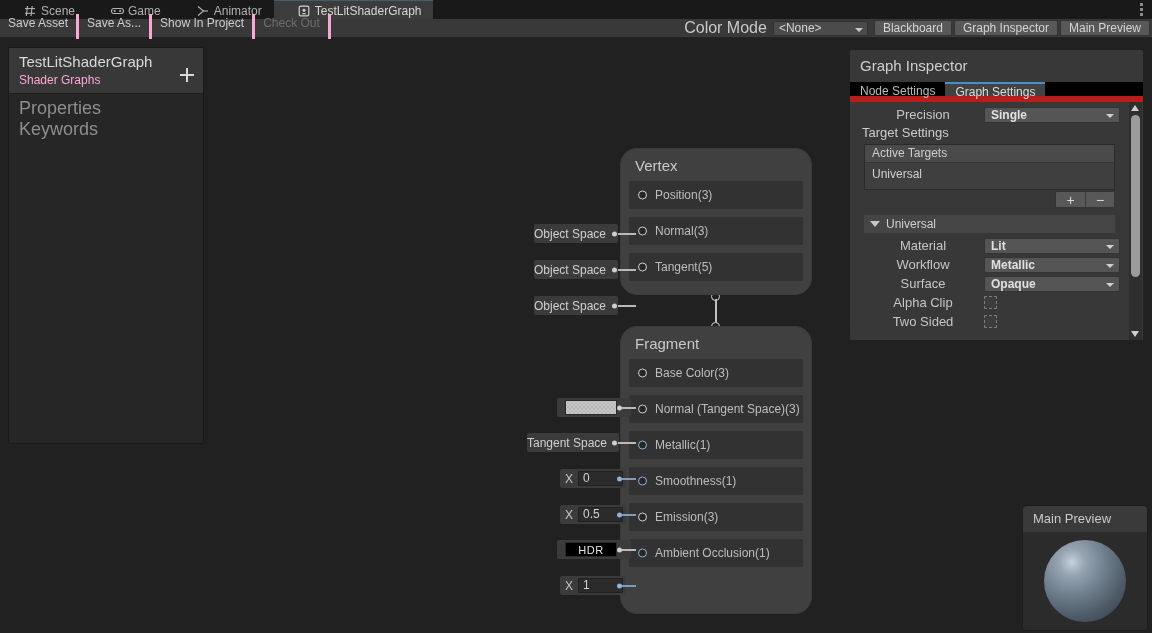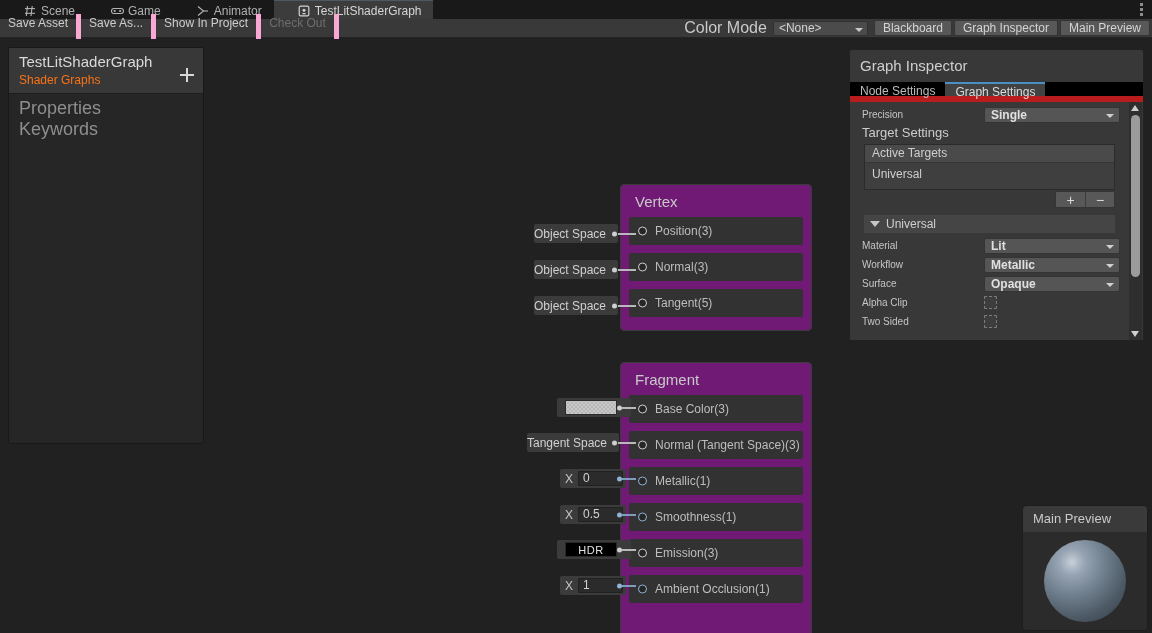--- a/index.html
+++ b/index.html
@@ -41,21 +41,21 @@
   
   .toolbar {
     position: absolute; left: 0; top: 19px; width: 1152px; height: 19px;
     background: #393939;
     border-bottom: 1px solid #232323;
     display: flex; align-items: center;
   }
   .tb-btn {
     height: 28px; line-height: 18px; padding: 0 8px;
     font-size: 12px; color: #cdcdcd;
-    border-right: 5px solid #f9a8d4;
+    border-right: 3px solid #f9a8d4;
     cursor: pointer; white-space: nowrap;
   }
   .tb-btn.disabled { color: #6e6e6e; cursor: default; }
   .tb-spacer { flex: 1 1 auto; }
   .tb-label {
     font-size: 16px; color: #c9c9c9; padding: 0 6px 0 8px; white-space: nowrap;
   }
   .tb-dd {
     position: relative; height: 15px; width: 95px;
     background: #4b4b4b; border: 1px solid #303030; border-radius: 2px;
@@ -83,40 +83,40 @@
   
   .blackboard {
     position: absolute; left: 8px; top: 8px; width: 196px; height: 397px;
     background: #262626; border: 1px solid #191919; border-radius: 2px;
   }
   .bb-head {
     height: 46px; background: #383838; border-bottom: 1px solid #1d1d1d;
     padding: 5px 10px 0 10px; position: relative;
   }
   .bb-title { font-size: 15px; color: #d9d9d9; line-height: 18px; }
-  .bb-sub { font-size: 12px; color: #f97316; line-height: 16px; margin-top: 1px; }
+  .bb-sub { font-size: 12px; color: #f9a8d4; line-height: 16px; margin-top: 1px; }
   .bb-plus {
     position: absolute; right: 9px; top: 20px;
     width: 14px; height: 14px; cursor: pointer;
   }
   .bb-plus::before, .bb-plus::after {
     content: ""; position: absolute; background: #d8d8d8;
   }
   .bb-plus::before { left: 0; top: 6px; width: 14px; height: 2px; }
   .bb-plus::after { left: 6px; top: 0; width: 2px; height: 14px; }
   .bb-row {
     padding: 2px 10px; font-size: 18px; color: #8e8e8e; line-height: 17px;
     cursor: pointer;
   }
   .bb-list { padding-top: 4px; }
 
   
   .node {
-    position: absolute; border-radius: 4px;
-    background: #701a75; border: 1px solid #3b3b3b; margin-top: 36px;
+    position: absolute; border-radius: 17px;
+    background: #404040; border: 1px solid #3b3b3b;
   }
   .node-title {
     font-size: 15px; color: #c9c9c9; padding: 8px 0 6px 14px; line-height: 18px;
   }
   .node-rows { padding: 0 0 14px 0; }
   .slot {
     position: relative; height: 28px; margin: 0 8px 8px 8px;
     background: #323232; border-radius: 2px;
     display: flex; align-items: center;
   }
@@ -209,21 +209,21 @@
   .insp-tab.active {
     background: #424242; color: #dcdcdc;
     border-top: 2px solid #4a90c4;
     line-height: 17px;
   }
   .insp-body { position: relative; height: 238px; background: #383838; overflow: hidden; }
   .row {
     display: flex; align-items: center; height: 19px; padding-left: 12px;
     margin-bottom: 0px;
   }
-  .row-label { font-size: 10px; color: #c6c6c6; width: 122px; white-space: nowrap; }
+  .row-label { font-size: 13px; color: #c6c6c6; width: 122px; white-space: nowrap; text-align: center; }
   .dd {
     position: relative; height: 16px; width: 136px;
     background: #555; border: 1px solid #343434; border-radius: 2px;
     font-size: 12px; font-weight: bold; color: #e0e0e0;
     line-height: 14px; padding-left: 6px; cursor: pointer;
     overflow: hidden; white-space: nowrap;
   }
   .dd::after {
     content: ""; position: absolute; right: 5px; top: 6px;
     border-left: 4px solid transparent; border-right: 4px solid transparent;

